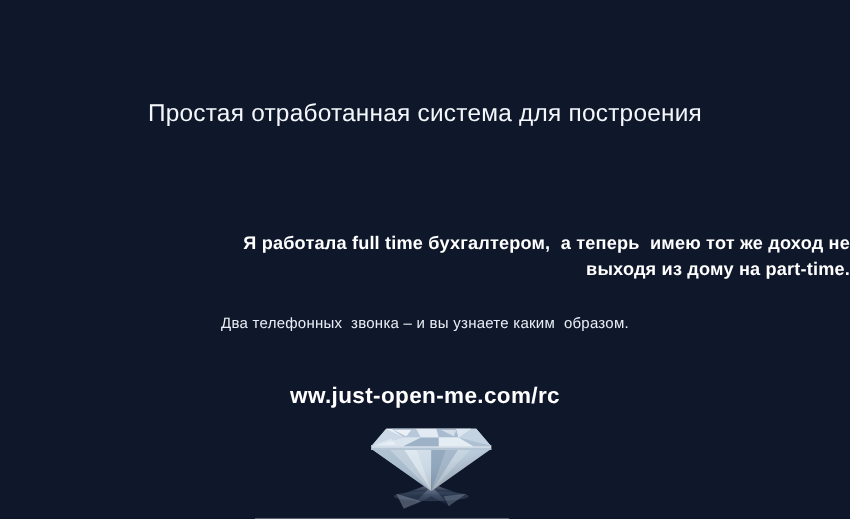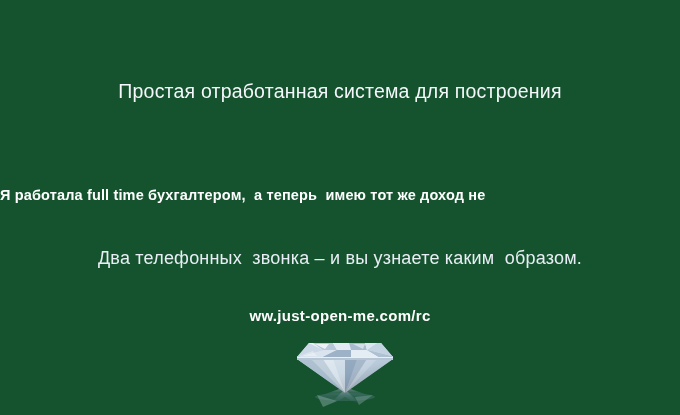--- a/index.html
+++ b/index.html
@@ -9,21 +9,21 @@
   body {
     width: 680px;
     height: 415px;
     overflow: hidden;
     font-family: "Liberation Sans", "DejaVu Sans", sans-serif;
   }
   #banner {
     position: relative;
     width: 680px;
     height: 415px;
-    background: #14532d;
+    background: #0f172a;
     box-sizing: border-box;
     overflow: hidden;
   }
 
   
   .headline {
     position: absolute;
     left: 0;
     top: 78px;
     width: 680px;
@@ -35,53 +35,53 @@
     letter-spacing: 0.2px;
   }
   .headline .line { display: block; white-space: pre; }
 
   
   .testimonial {
     position: absolute;
     left: 0;
     top: 185px;
     width: 680px;
-    text-align: left;
+    text-align: right;
     color: #ffffff;
     font-size: 14.5px;
     font-weight: 700;
     line-height: 21px;
     letter-spacing: 0.15px;
   }
   .testimonial .line { display: block; white-space: pre; }
 
   
   .cta {
     position: absolute;
     left: 0;
     top: 248px;
     width: 680px;
     text-align: center;
     color: #e9eef6;
-    font-size: 18px;
+    font-size: 12px;
     font-weight: 400;
     line-height: 21px;
     letter-spacing: 0.2px;
   }
   .cta .line { display: block; white-space: pre; }
 
   
   .url {
     position: absolute;
     left: 0;
     top: 303px;
     width: 680px;
     text-align: center;
     color: #ffffff;
-    font-size: 15px;
+    font-size: 18px;
     font-weight: 700;
     letter-spacing: 0.3px;
     line-height: 26px;
     white-space: pre;
     cursor: pointer;
   }
 
   
   .gem-wrap {
     position: absolute;
@@ -96,20 +96,21 @@
 <body>
 
 <div id="banner">
 
   <div class="headline">
     <span class="line">Простая отработанная система для построения</span>
   </div>
 
   <div class="testimonial">
     <span class="line">Я работала full time бухгалтером,  а теперь  имею тот же доход не</span>
+    <span class="line">выходя из дому на part-time.</span>
   </div>
 
   <div class="cta">
     <span class="line">Два телефонных  звонка – и вы узнаете каким  образом.</span>
   </div>
 
   <div class="url">ww.just-open-me.com/rc</div>
 
   <div class="gem-wrap">
     <svg width="104" height="78" viewBox="0 0 104 78" xmlns="http://www.w3.org/2000/svg">

